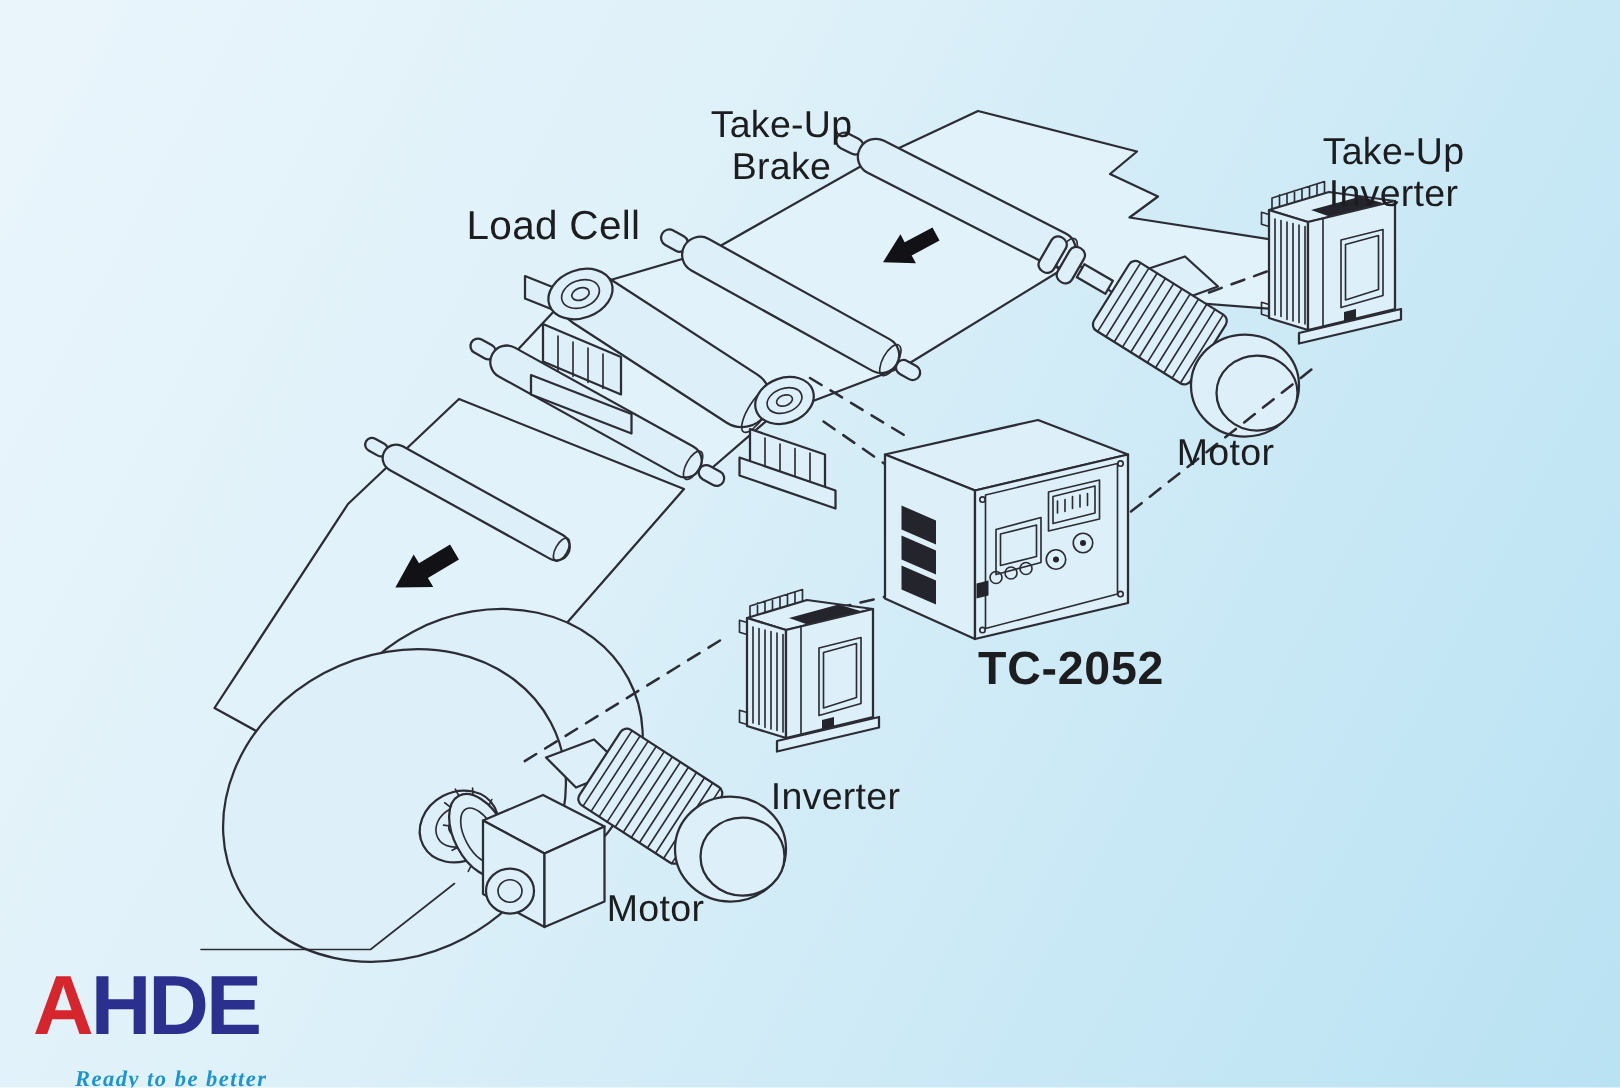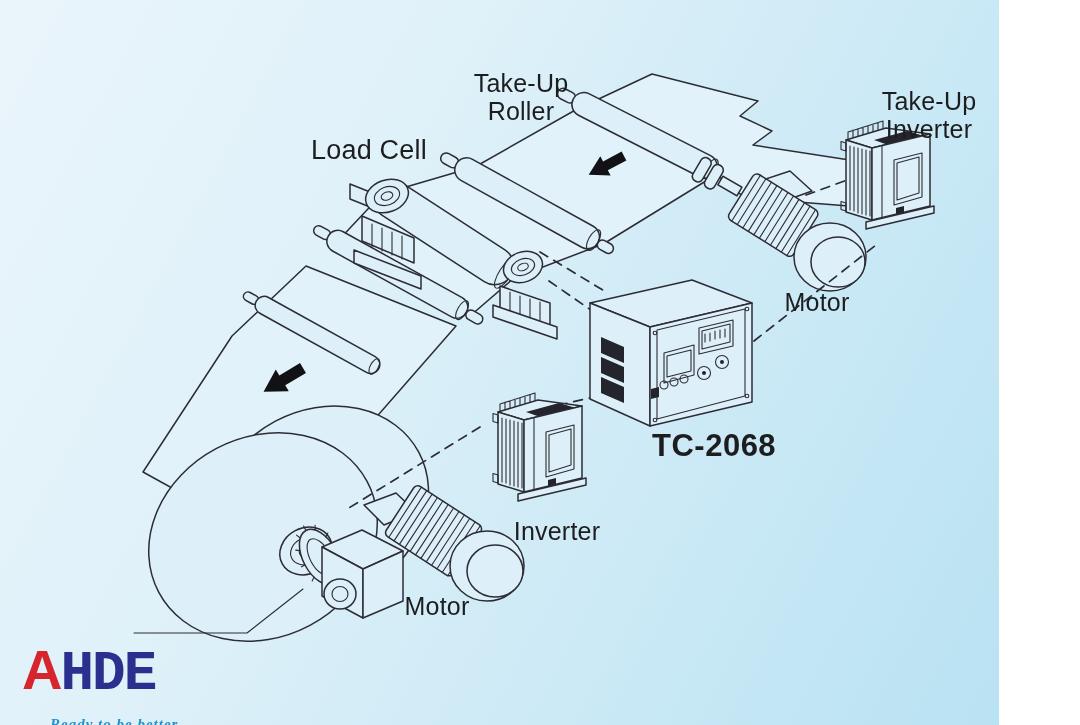--- a/index.html
+++ b/index.html
@@ -1,39 +1,39 @@
 <!DOCTYPE html>
 <html><head>
 <meta charset="utf-8">
 <style>
   html,body{margin:0;padding:0;}
   .stage{
     position:relative;
-    width:999px;height:725px;
+    width:1080px;height:725px;
     background:linear-gradient(118deg,#eaf5fb 0%,#dff1f9 35%,#cdeaf6 65%,#b9e2f2 100%);
     overflow:hidden;
     font-family:"Liberation Sans", sans-serif;
   }
   .art{position:absolute;left:0;top:0;}
   .lbl{
     position:absolute;
     color:#1d1d1f;
     font-size:25px;
     line-height:28px;
     letter-spacing:.2px;
     white-space:nowrap;
     text-align:center;
   }
   .lbl.center{text-align:center;}
   .lbl-loadcell{font-size:27px;}
   .lbl-model{font-size:31px;font-weight:bold;letter-spacing:.5px;}
   .logo{position:absolute;left:22px;top:642px;width:170px;}
   .logo-word{font-size:56px;font-weight:800;letter-spacing:-2px;line-height:56px;}
   .logo-a{color:#d6252c;}
-  .logo-rest{color:#2b2f8e;font-family:Liberation Mono, monospace;}
+  .logo-rest{color:#2b2f8e;}
   .logo-tagline{
     margin-top:14px;margin-left:28px;
     font-family:"Liberation Serif", serif;
     font-style:italic;font-weight:bold;
     font-size:15px;color:#1c94ce;letter-spacing:1px;
   }
   svg .ln{fill:none;stroke:#2c2c34;stroke-width:1.5;stroke-linejoin:round;stroke-linecap:round;}
   svg .thin{fill:none;stroke:#2c2c34;stroke-width:1.1;stroke-linejoin:round;stroke-linecap:round;}
   svg .face{fill:#ddeff9;stroke:#2c2c34;stroke-width:1.5;stroke-linejoin:round;}
   svg .band{fill:#e1f2fb;stroke:#2c2c34;stroke-width:1.5;stroke-linejoin:round;}
@@ -236,33 +236,33 @@
       <path class="thin" d="M498,415 l-5,-1.5 v8 l5,1.5 Z M498,475 l-5,-1.5 v8 l5,1.5 Z"></path>
     </g>
 
     <g>
       <path class="thin" d="M134,633 L247,633 L303,589"></path>
     </g>
   </svg>
 
   <div class="lbl center" style="left:421px;top:69px;width:200px;">
     <div>Take-Up</div>
-    <div>Roller</div>
+    <div>Brake</div>
   </div>
 
   <div class="lbl center" style="left:829px;top:87px;width:200px;">
     <div>Take-Up</div>
     <div>Inverter</div>
   </div>
 
   <div class="lbl lbl-loadcell" style="left:311px;top:136px;">Load Cell</div>
 
   <div class="lbl center" style="left:757px;top:288px;width:120px;">Motor</div>
 
-  <div class="lbl lbl-model" style="left:652px;top:432px;">TC-2068</div>
+  <div class="lbl lbl-model" style="left:652px;top:432px;">TC-2052</div>
 
   <div class="lbl center" style="left:457px;top:517px;width:200px;">
     <div>Inverter</div>
   </div>
 
   <div class="lbl center" style="left:377px;top:592px;width:120px;">Motor</div>
 
 
   <div class="logo">
     <div class="logo-word">

